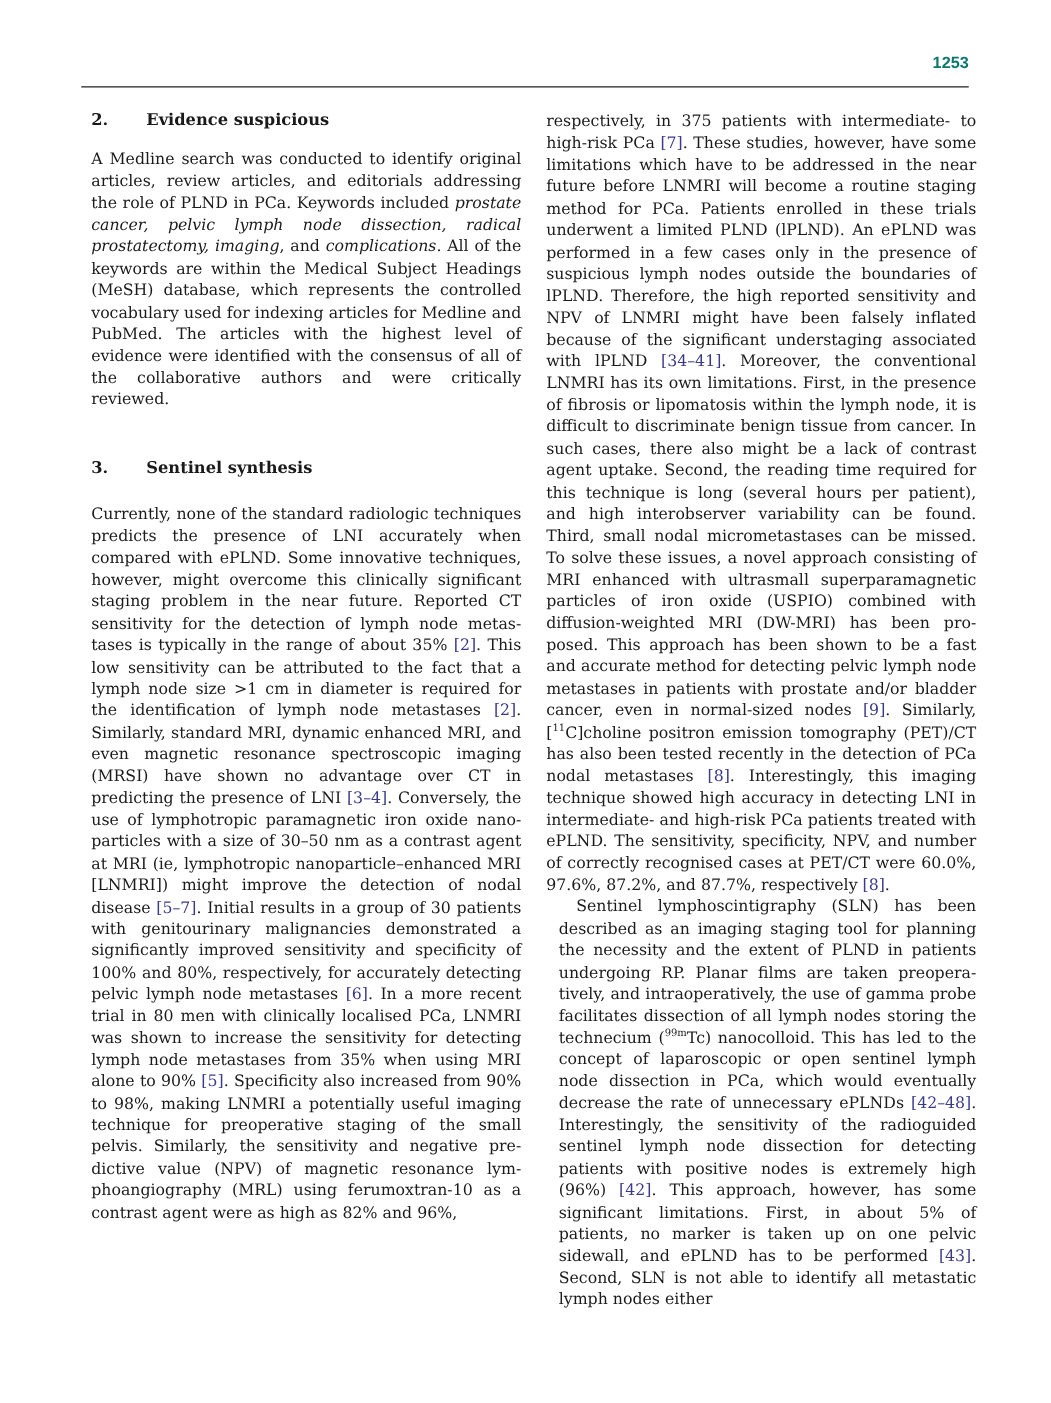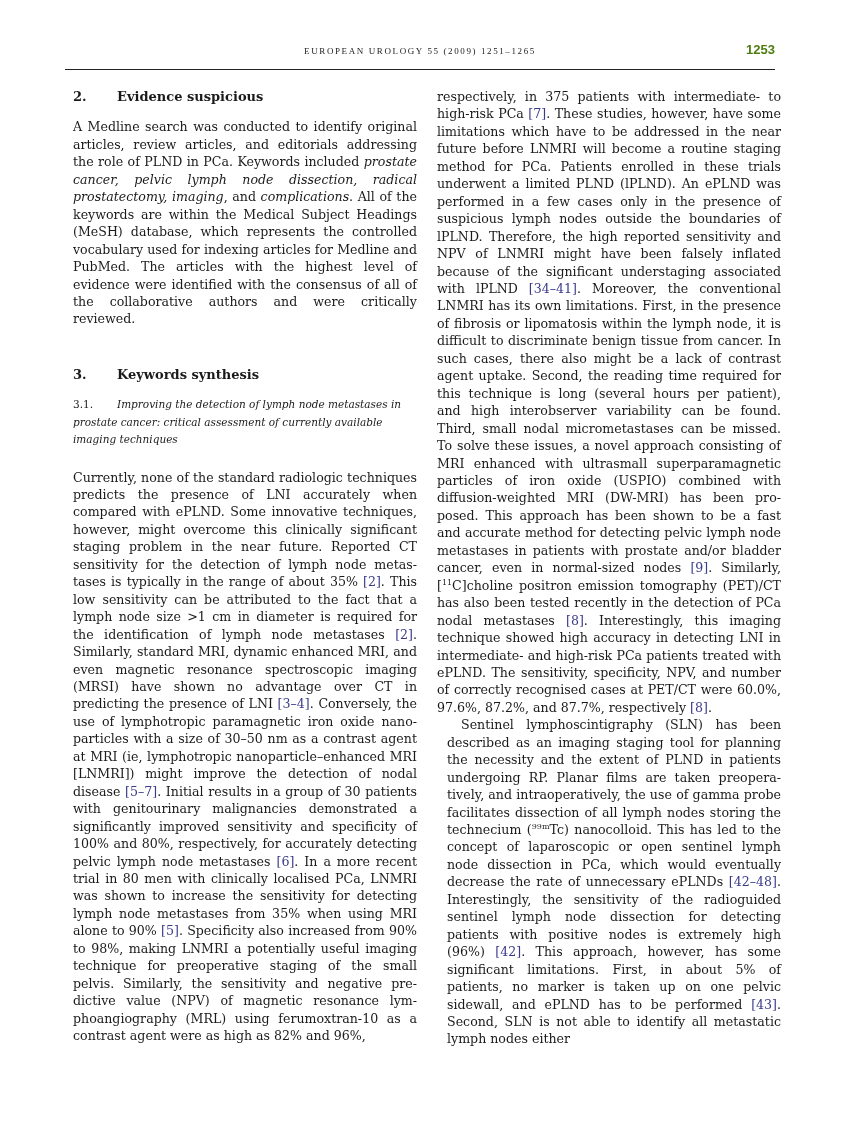--- a/index.html
+++ b/index.html
@@ -3,58 +3,54 @@
   <meta charset="utf-8">
   <style>
     html, body { margin: 0; padding: 0; background: #ffffff; }
     body { width: 841px; height: 1122px; position: relative; overflow: hidden;
       font-family: "DejaVu Serif", "Liberation Serif", serif; color: #1a1a1a; }
     .header { position: absolute; left: 65px; top: 40px; width: 710px; height: 24px; }
     .journal { position: absolute; left: 0; right: 0; top: 6px; text-align: center;
       font-family: "Liberation Serif", serif; font-size: 9px; letter-spacing: 1.6px;
       font-variant: small-caps; text-transform: uppercase; color: #222; }
     .pageno { position: absolute; right: 0; top: 2px; font-family: "Liberation Sans", sans-serif;
-      font-weight: bold; font-size: 13px; color: #4d7c0f; }
+      font-weight: bold; font-size: 13px; color: #0f766e; }
     .rule { position: absolute; left: 65px; top: 69px; width: 710px; height: 1px; background: #222; }
     .col { position: absolute; top: 88px; width: 344px; font-size: 12.6px; line-height: 17.45px;
       text-align: justify; hyphens: manual; }
     .col.left { left: 73px; }
     .col.right { left: 437px; }
     p { margin: 0; }
     .sec { font-family: "DejaVu Serif", serif; font-weight: bold; font-size: 13px; margin: 0 0 13px 0; display: flex; }
     .sec .num { width: 44px; }
     .subsec { font-style: italic; font-size: 10.5px; line-height: 17.4px; margin: 0 0 14px 0; text-align: left; }
     .subsec .num { display: inline-block; width: 44px; font-style: normal; }
     .cite { color: #3a3a8a; }
     .indent { text-indent: 14px; margin-left: 10px; }
     sup { font-size: 8px; line-height: 0; }
   </style>
 </head>
 <body>
 
 <div class="header">
-  <div class="journal">EUROPEAN UROLOGY 55 (2009) 1251–1265</div>
   <div class="pageno">1253</div>
 </div>
 <div class="rule"></div>
 
 <div class="col left">
   <div class="sec">
     <span class="num">2.</span>
     <span>Evidence suspicious</span>
   </div>
   <p><span>A Medline search was conducted to identify original articles, review articles, and editorials addressing the role of PLND in PCa. Keywords included </span><i>prostate cancer, pelvic lymph node dissection, radical prostatec­tomy, imaging</i><span>, and </span><i>complications</i><span>. All of the keywords are within the Medical Subject Headings (MeSH) database, which represents the controlled vocabu­lary used for indexing articles for Medline and PubMed. The articles with the highest level of evidence were identified with the consensus of all of the collaborative authors and were critically reviewed.</span></p>
 
   <div style="height:38px"></div>
   <div class="sec">
     <span class="num">3.</span>
-    <span>Keywords synthesis</span>
-  </div>
-  <div class="subsec">
-    <span class="num">3.1.</span><span>Improving the detection of lymph node metastases in prostate cancer: critical assessment of currently available imaging techniques</span>
+    <span>Sentinel synthesis</span>
   </div>
   <div style="height:6px"></div>
   <p><span>Currently, none of the standard radiologic techni­ques predicts the presence of LNI accurately when compared with ePLND. Some innovative techniques, however, might overcome this clinically significant staging problem in the near future. Reported CT sensitivity for the detection of lymph node metas­tases is typically in the range of about 35% </span><span class="cite">[2]</span><span>. This low sensitivity can be attributed to the fact that a lymph node size &gt;1 cm in diameter is required for the identification of lymph node metastases </span><span class="cite">[2]</span><span>. Similarly, standard MRI, dynamic enhanced MRI, and even magnetic resonance spectroscopic ima­ging (MRSI) have shown no advantage over CT in predicting the presence of LNI </span><span class="cite">[3–4]</span><span>. Conversely, the use of lymphotropic paramagnetic iron oxide nano­particles with a size of 30–50 nm as a contrast agent at MRI (ie, lymphotropic nanoparticle–enhanced MRI [LNMRI]) might improve the detection of nodal disease </span><span class="cite">[5–7]</span><span>. Initial results in a group of 30 patients with genitourinary malignancies demonstrated a significantly improved sensitivity and specificity of 100% and 80%, respectively, for accurately detecting pelvic lymph node metastases </span><span class="cite">[6]</span><span>. In a more recent trial in 80 men with clinically localised PCa, LNMRI was shown to increase the sensitivity for detecting lymph node metastases from 35% when using MRI alone to 90% </span><span class="cite">[5]</span><span id="split-a">. Specificity also increased from 90% to 98%, making LNMRI a potentially useful imaging technique for preoperative staging of the small pelvis. Similarly, the sensitivity and negative pre­dictive value (NPV) of magnetic resonance lym­phoangiography (MRL) using ferumoxtran-10 as a contrast agent were as high as 82% and 96%,</span></p>
 </div>
 
 <div class="col right">
   <p><span id="split-b">respectively, in 375 patients with intermediate- to high-risk PCa </span><span class="cite">[7]</span><span>. These studies, however, have some limitations which have to be addressed in the near future before LNMRI will become a routine staging method for PCa. Patients enrolled in these trials underwent a limited PLND (lPLND). An ePLND was performed in a few cases only in the presence of suspicious lymph nodes outside the boundaries of lPLND. Therefore, the high reported sensitivity and NPV of LNMRI might have been falsely inflated because of the significant understaging associated with lPLND </span><span class="cite">[34–41]</span><span>. Moreover, the conventional LNMRI has its own limitations. First, in the presence of fibrosis or lipomatosis within the lymph node, it is difficult to discriminate benign tissue from cancer. In such cases, there also might be a lack of contrast agent uptake. Second, the reading time required for this technique is long (several hours per patient), and high interobserver variability can be found. Third, small nodal micrometastases can be missed. To solve these issues, a novel approach consisting of MRI enhanced with ultrasmall superparamagnetic particles of iron oxide (USPIO) combined with diffusion-weighted MRI (DW-MRI) has been pro­posed. This approach has been shown to be a fast and accurate method for detecting pelvic lymph node metastases in patients with prostate and/or bladder cancer, even in normal-sized nodes </span><span class="cite">[9]</span><span>. Similarly, [</span><sup>11</sup><span>C]choline positron emission tomogra­phy (PET)/CT has also been tested recently in the detection of PCa nodal metastases </span><span class="cite">[8]</span><span>. Interestingly, this imaging technique showed high accuracy in detecting LNI in intermediate- and high-risk PCa patients treated with ePLND. The sensitivity, speci­ficity, NPV, and number of correctly recognised cases at PET/CT were 60.0%, 97.6%, 87.2%, and 87.7%, respectively </span><span class="cite">[8]</span><span>.</span></p>
   <p class="indent"><span>Sentinel lymphoscintigraphy (SLN) has been described as an imaging staging tool for planning the necessity and the extent of PLND in patients undergoing RP. Planar films are taken preopera­tively, and intraoperatively, the use of gamma probe facilitates dissection of all lymph nodes storing the technecium (</span><sup>99m</sup><span>Tc) nanocolloid. This has led to the concept of laparoscopic or open sentinel lymph node dissection in PCa, which would eventually decrease the rate of unnecessary ePLNDs </span><span class="cite">[42–48]</span><span>. Interestingly, the sensitivity of the radioguided sentinel lymph node dissection for detecting patients with positive nodes is extremely high (96%) </span><span class="cite">[42]</span><span>. This approach, however, has some significant limitations. First, in about 5% of patients, no marker is taken up on one pelvic sidewall, and ePLND has to be performed </span><span class="cite">[43]</span><span>. Second, SLN is not able to identify all metastatic lymph nodes either</span></p>
 </div>
 

